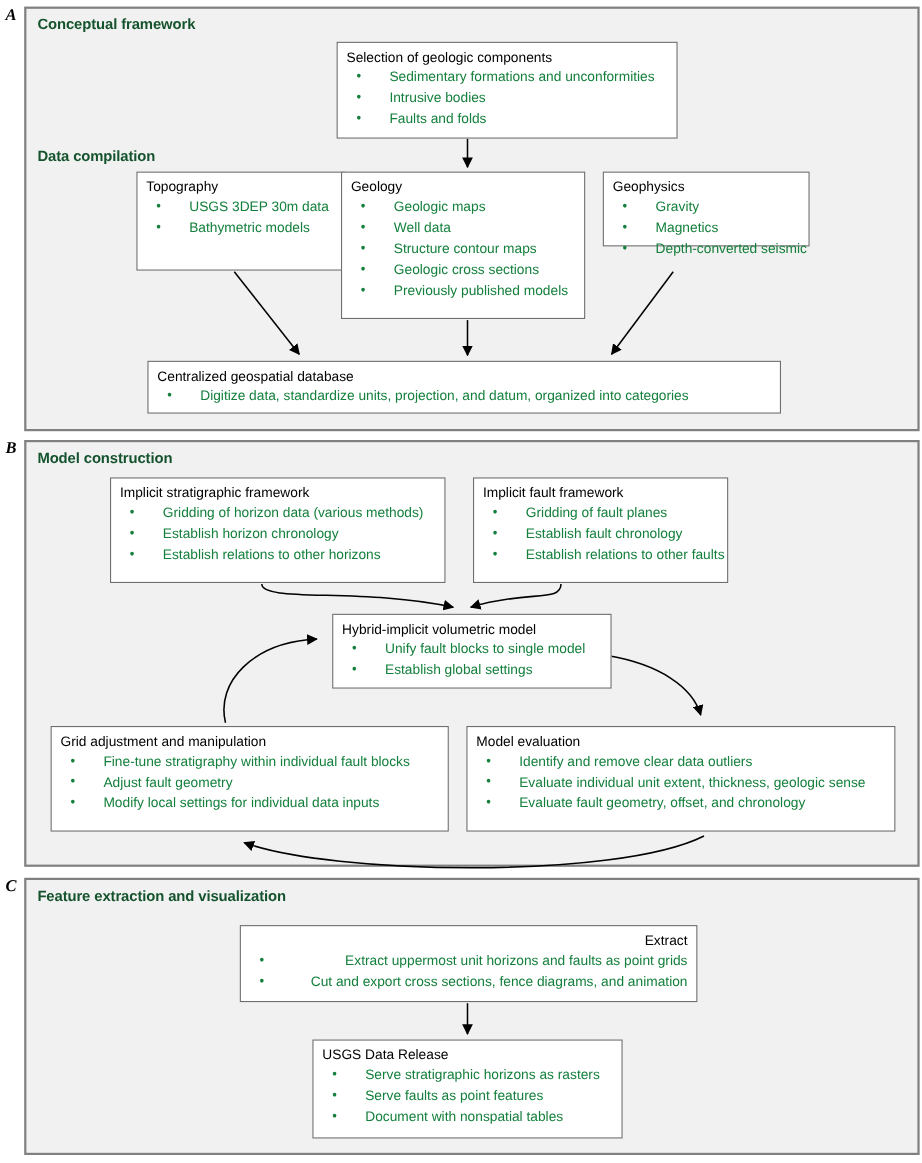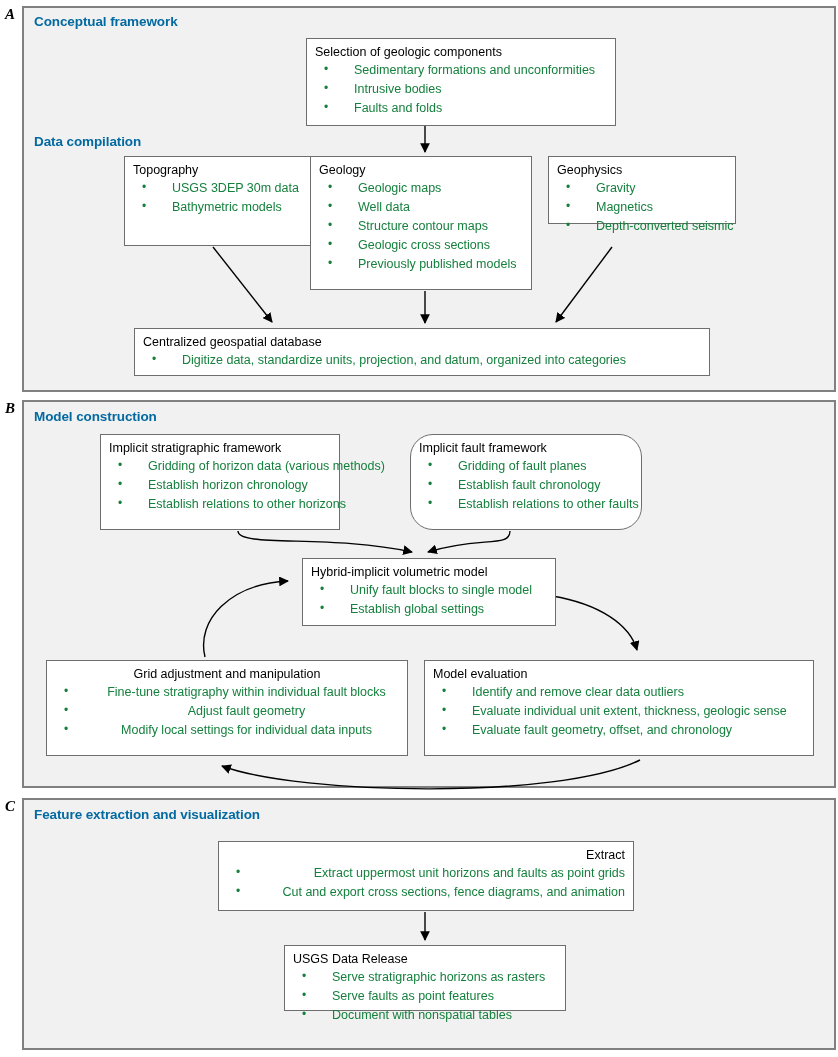--- a/index.html
+++ b/index.html
@@ -32,21 +32,21 @@
     font-weight: bold;
     font-style: italic;
     font-size: 15px;
     color: #000;
     font-family: "Liberation Serif", serif;
   }
   .panel-title {
     position: absolute;
     font-weight: bold;
     font-size: 13.5px;
-    color: #0369a1;
+    color: #14532d;
     letter-spacing: -0.1px;
     white-space: nowrap;
   }
   
   .box {
     position: absolute;
     background: #ffffff;
     border: 1.5px solid #6e6e6e;
     box-sizing: border-box;
     padding: 5px 8px 6px 8px;
@@ -141,47 +141,47 @@
     <div class="box-title">Centralized geospatial database</div>
     <ul>
       <li>Digitize data, standardize units, projection, and datum, organized into categories</li>
     </ul>
   </div>
 
   <div class="panel" style="left:22px; top:400px; width:814px; height:388px;"></div>
   <div class="panel-letter" style="left:5px; top:400px;">B</div>
   <div class="panel-title" style="left:34px; top:409px;">Model construction</div>
 
-  <div class="box" style="left:100px; top:434px; width:240px; height:96px;">
+  <div class="box" style="left:100px; top:434px; width:305px; height:96px;">
     <div class="box-title">Implicit stratigraphic framework</div>
     <ul>
       <li>Gridding of horizon data (various methods)</li>
       <li>Establish horizon chronology</li>
       <li>Establish relations to other horizons</li>
     </ul>
   </div>
 
-  <div class="box" style="left:410px; top:434px; width:232px; height:96px;border-radius:23px;">
+  <div class="box" style="left:430px; top:434px; width:232px; height:96px;">
     <div class="box-title">Implicit fault framework</div>
     <ul>
       <li>Gridding of fault planes</li>
       <li>Establish fault chronology</li>
       <li>Establish relations to other faults</li>
     </ul>
   </div>
 
   <div class="box" style="left:302px; top:558px; width:254px; height:68px;">
     <div class="box-title">Hybrid-implicit volumetric model</div>
     <ul>
       <li>Unify fault blocks to single model</li>
       <li>Establish global settings</li>
     </ul>
   </div>
 
-  <div class="box" style="left:46px; top:660px; width:362px; height:96px;text-align:center;">
+  <div class="box" style="left:46px; top:660px; width:362px; height:96px;">
     <div class="box-title">Grid adjustment and manipulation</div>
     <ul>
       <li>Fine-tune stratigraphy within individual fault blocks</li>
       <li>Adjust fault geometry</li>
       <li>Modify local settings for individual data inputs</li>
     </ul>
   </div>
 
   <div class="box" style="left:424px; top:660px; width:390px; height:96px;">
     <div class="box-title">Model evaluation</div>
@@ -197,21 +197,21 @@
   <div class="panel-title" style="left:34px; top:807px;">Feature extraction and visualization</div>
 
   <div class="box" style="left:218px; top:841px; width:416px; height:70px;text-align:right;">
     <div class="box-title">Extract</div>
     <ul>
       <li>Extract uppermost unit horizons and faults as point grids</li>
       <li>Cut and export cross sections, fence diagrams, and animation</li>
     </ul>
   </div>
 
-  <div class="box" style="left:284px; top:945px; width:282px; height:66px;">
+  <div class="box" style="left:284px; top:945px; width:282px; height:90px;">
     <div class="box-title">USGS Data Release</div>
     <ul>
       <li>Serve stratigraphic horizons as rasters</li>
       <li>Serve faults as point features</li>
       <li>Document with nonspatial tables</li>
     </ul>
   </div>
 
   <svg id="connectors" viewBox="0 0 838 1057" width="838" height="1057">
     <defs>

